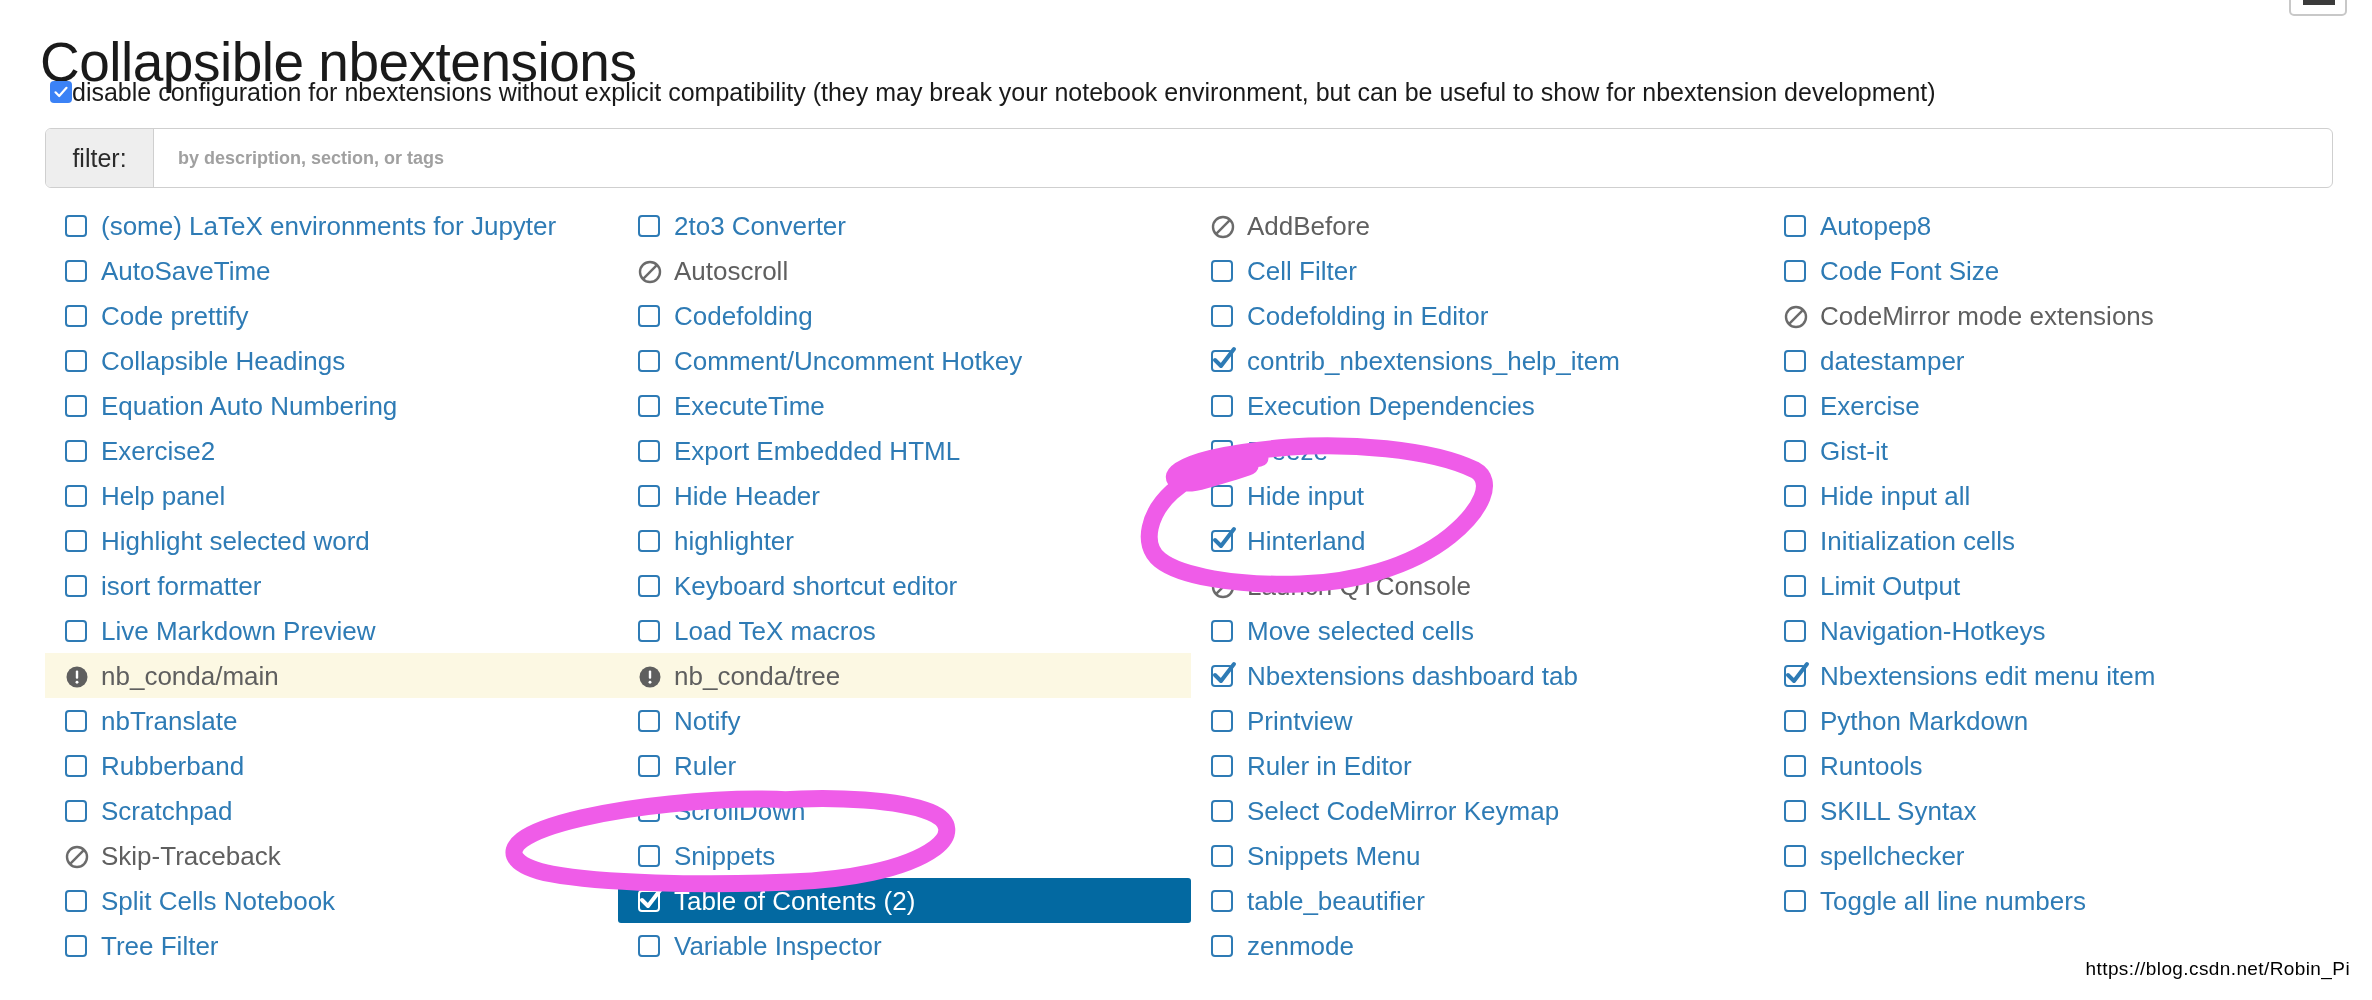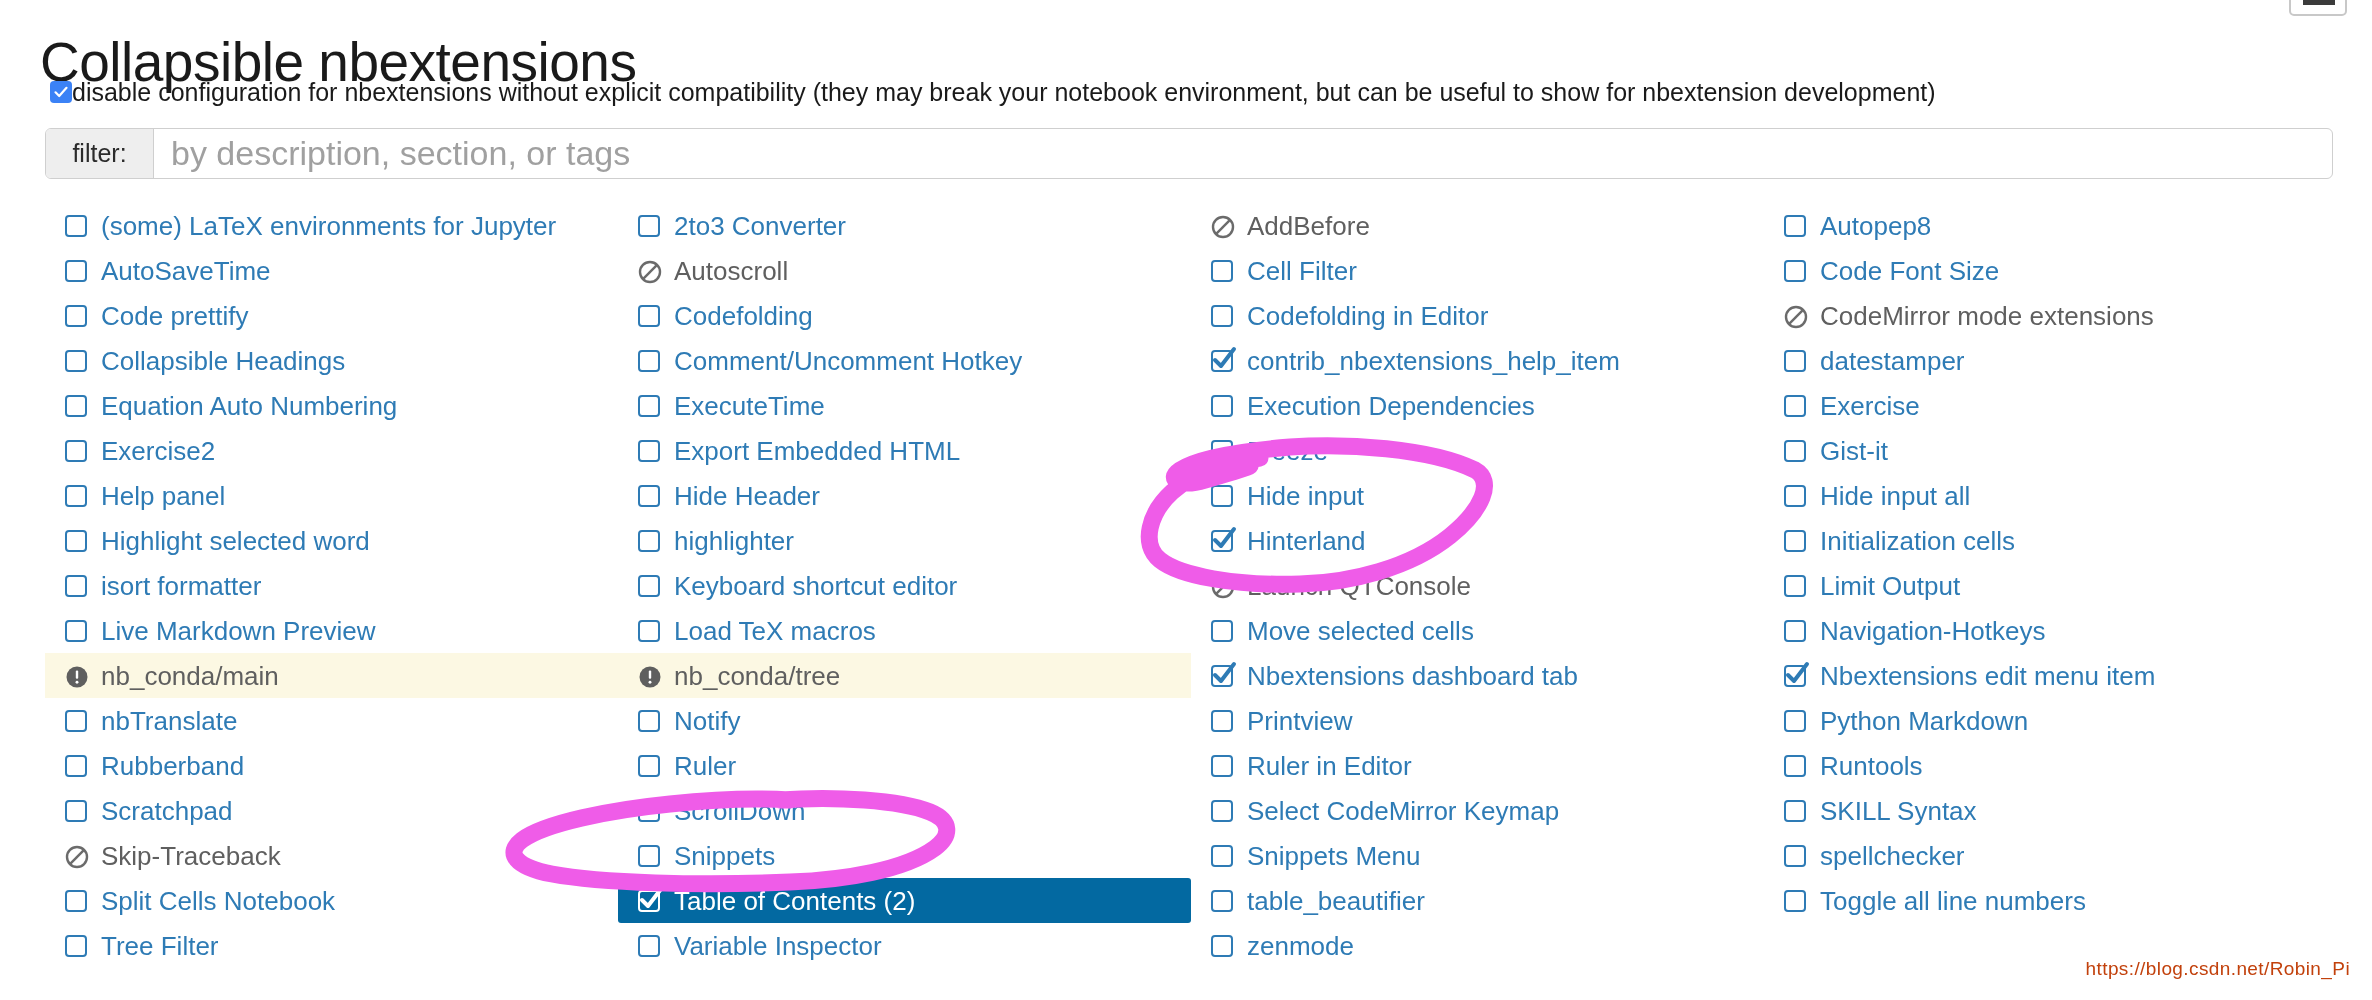--- a/index.html
+++ b/index.html
@@ -48,21 +48,21 @@
     font-size: 25px;
     color: #1a1a1a;
     white-space: nowrap;
     line-height: 1;
   }
 
   
   .filter-bar {
     position: absolute;
     left: 45px; top: 128px;
-    width: 2288px; height: 51px;
+    width: 2288px; height: 60px;
     display: flex;
     border: 1px solid #cfcfcf;
     border-radius: 6px;
     background: #ffffff;
     overflow: hidden;
   }
   .filter-addon {
     width: 108px;
     background: #eeeeee;
     border-right: 1px solid #cfcfcf;
@@ -70,24 +70,25 @@
     align-items: center;
     justify-content: center;
     font-size: 25px;
     color: #2b2b2b;
   }
   .filter-input {
     flex: 1;
     border: none;
     outline: none;
     background: transparent;
-    padding: 0 17px;
-    font-size: 34px;
+    padding: 0 24px;
+    font-size: 18px;
     font-family: "Liberation Sans", sans-serif;
     color: #2b2b2b;
+    font-weight: bold;
   }
   .filter-input::placeholder { color: #a0a0a0; }
 
   
   .ext-grid {
     position: absolute;
     left: 45px; top: 203px;
     width: 2292px;
     display: flex;
   }
@@ -142,21 +143,21 @@
     left: 0; top: 0;
     width: 2372px; height: 1000px;
     pointer-events: none;
   }
 
   
   .watermark {
     position: absolute;
     right: 22px; bottom: 20px;
     font-size: 19px;
-    color: #c2410c;
+    color: #000000;
     letter-spacing: 0.4px;
   }
 
   
   .corner-widget {
     position: absolute;
     right: 25px; top: -24px;
     width: 58px; height: 40px;
     border: 2px solid #c8c8c8;
     border-radius: 5px;

